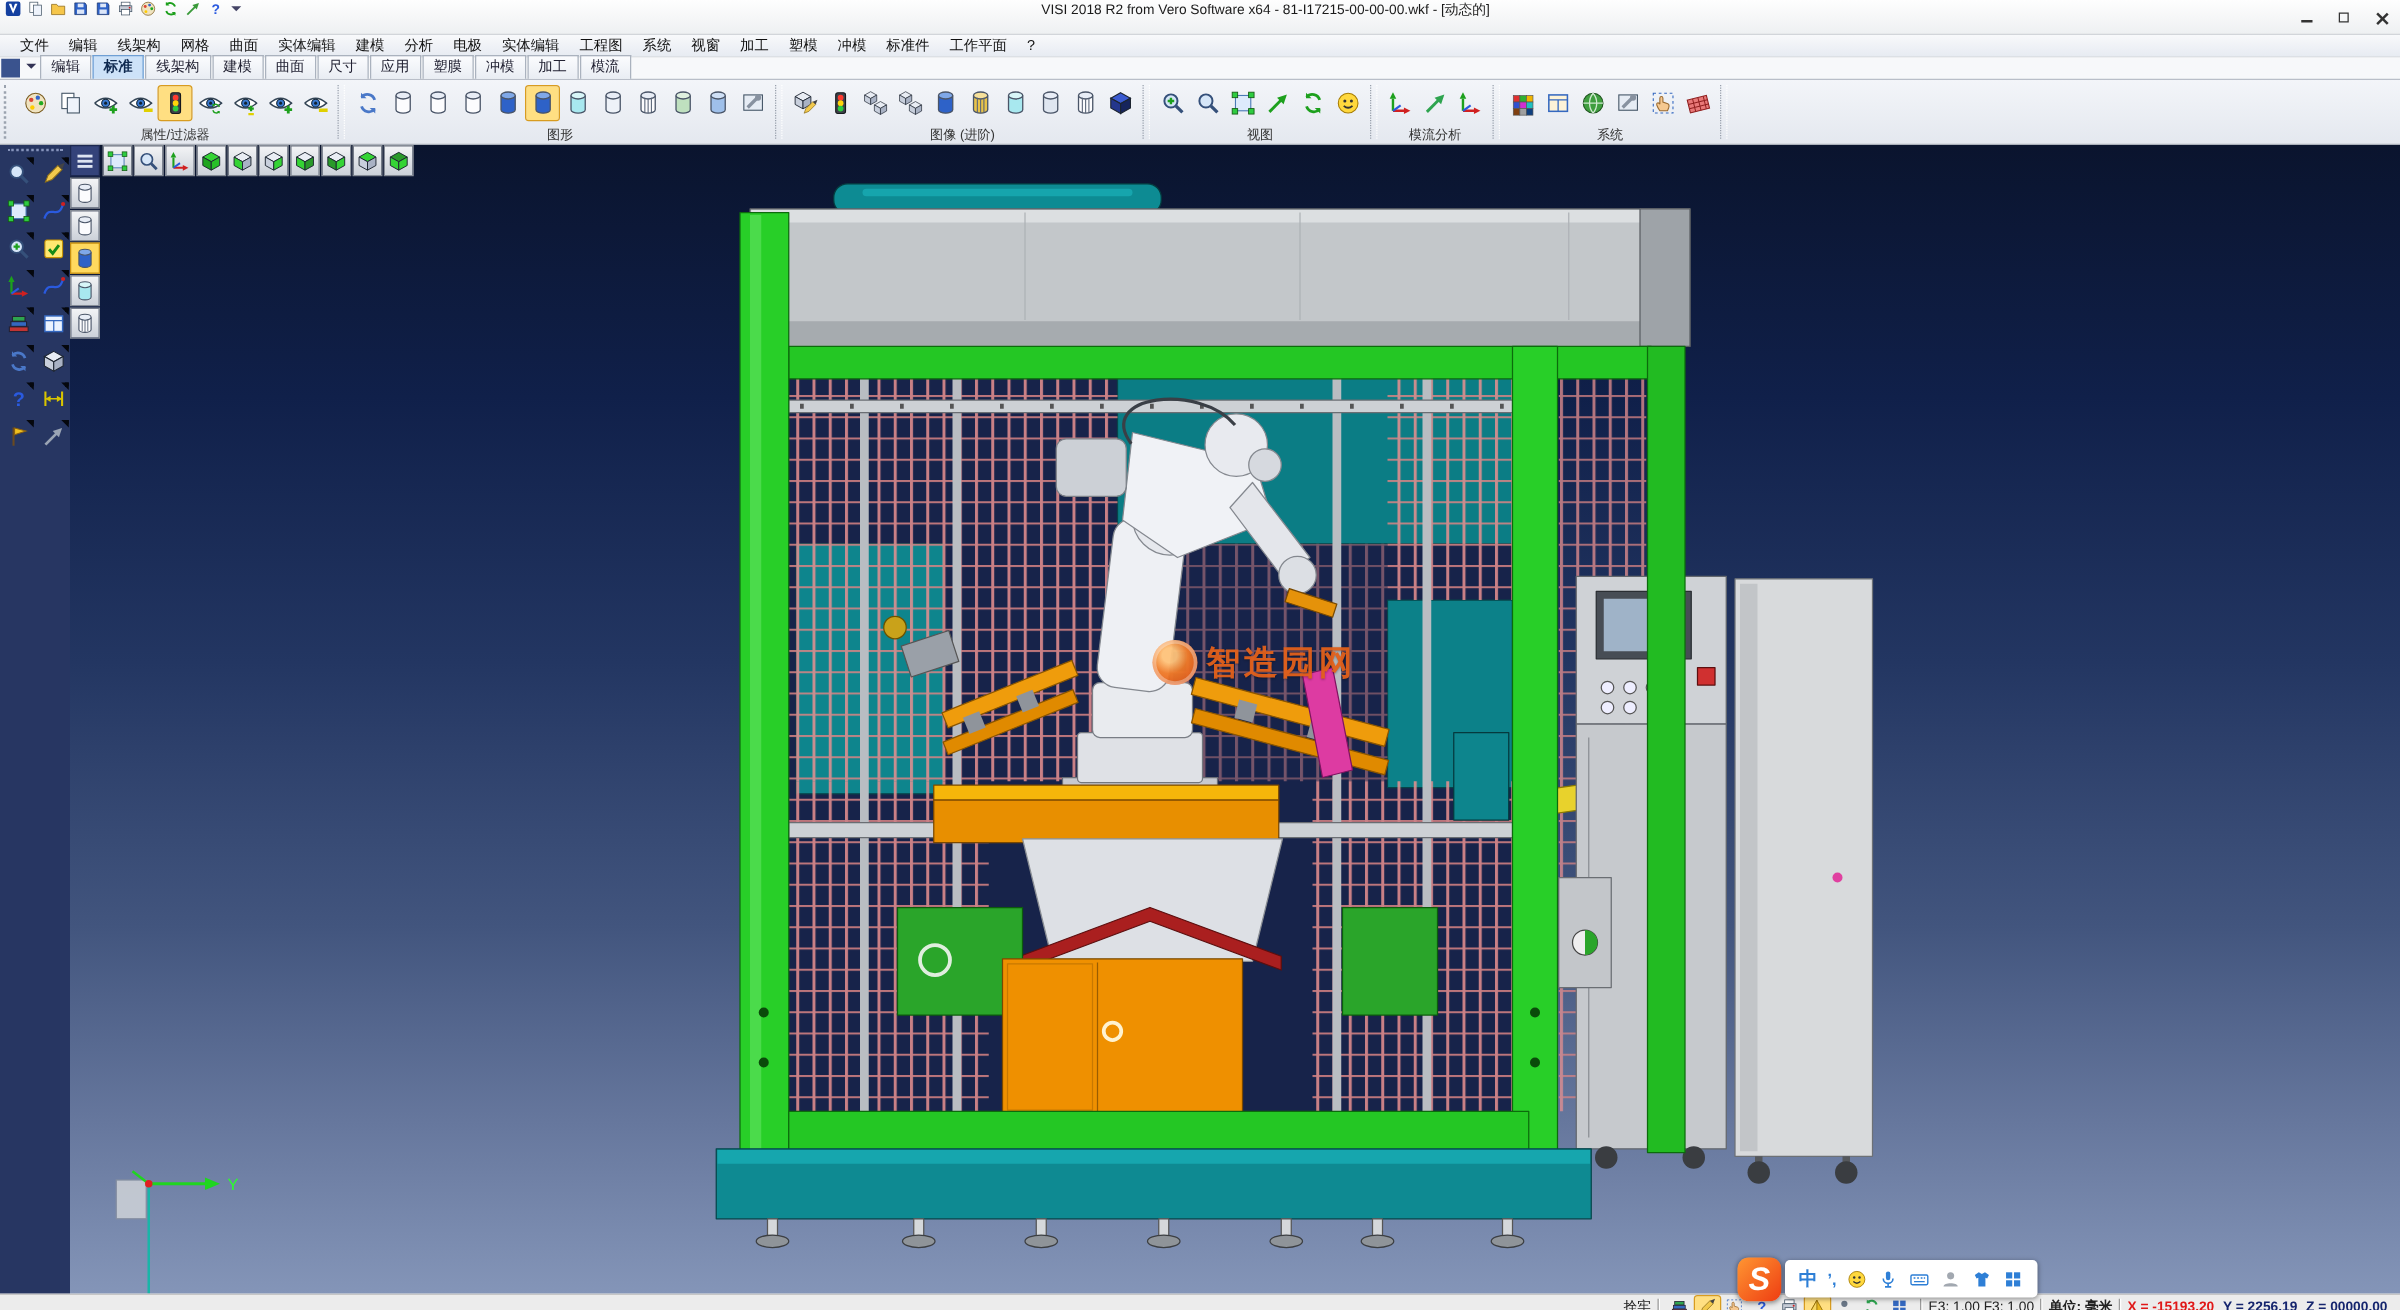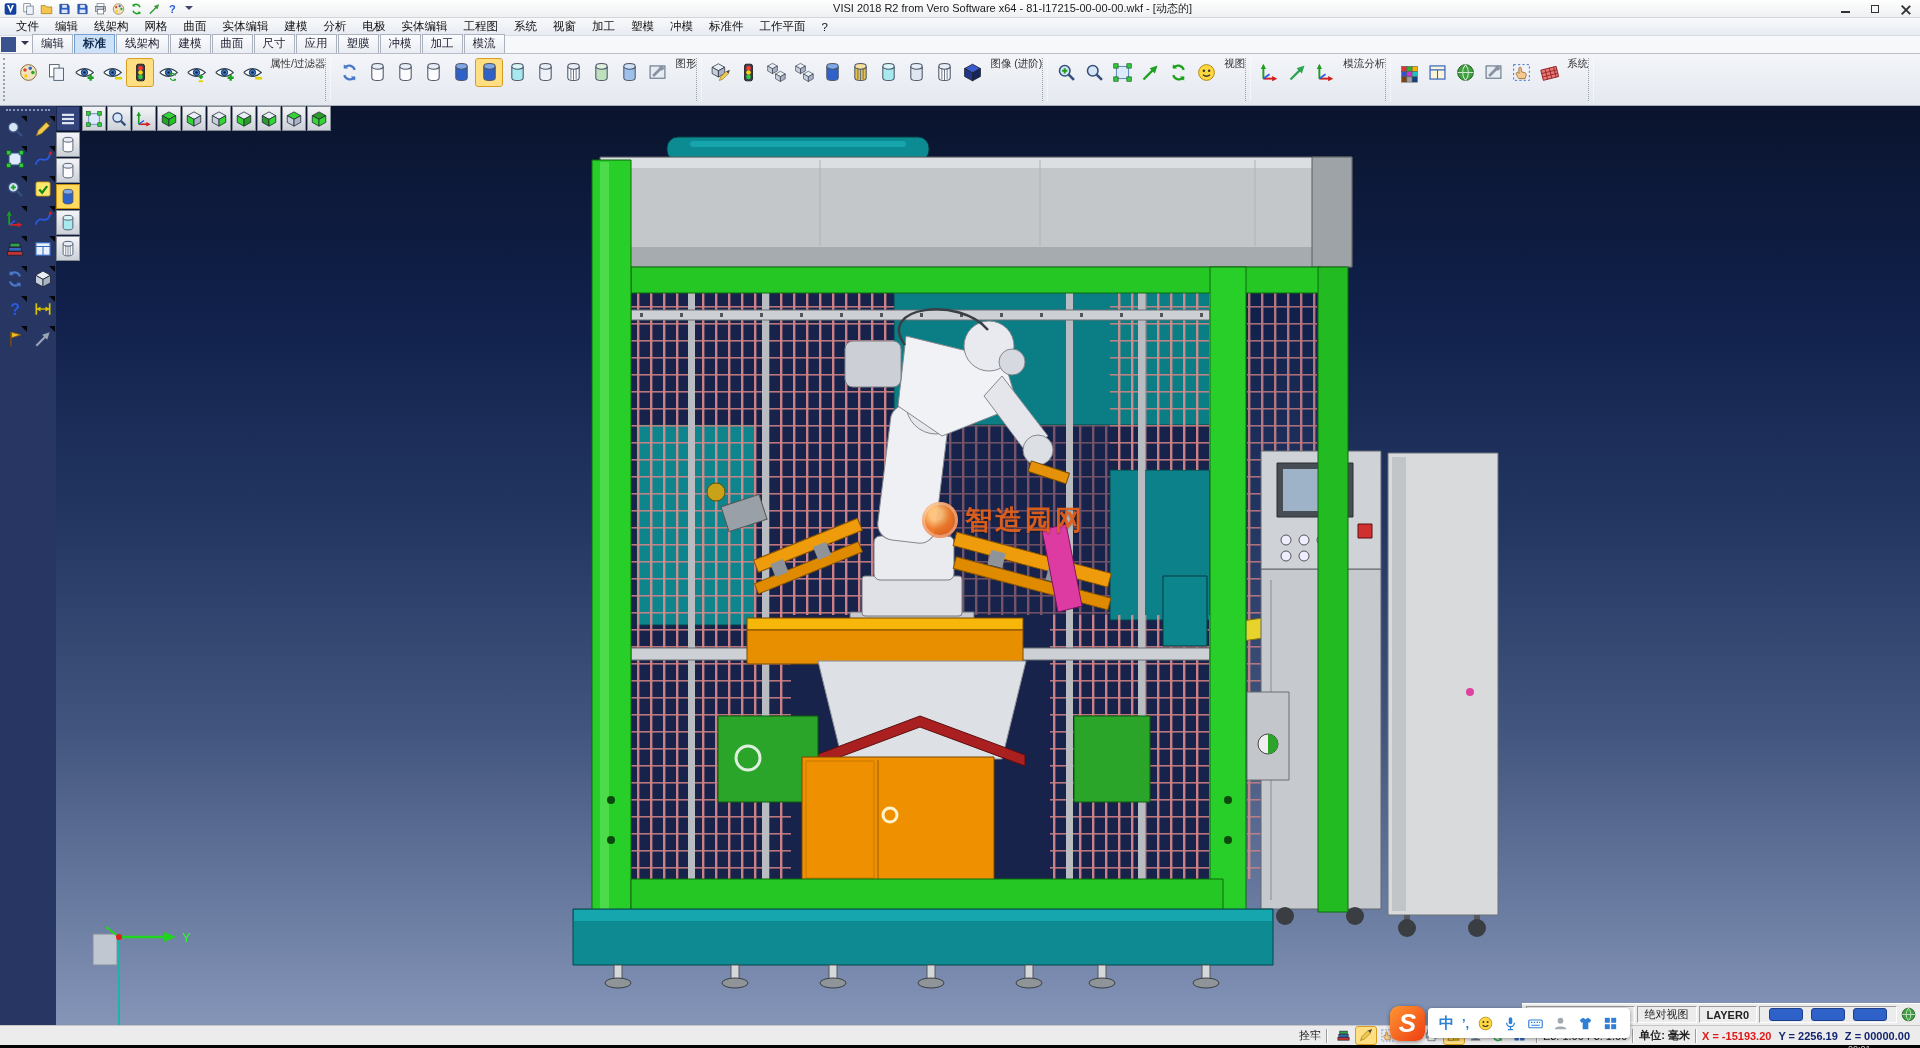--- a/index.html
+++ b/index.html
@@ -1,21 +1,21 @@
 <!DOCTYPE html>
 <html><head>
 <meta charset="utf-8">
 <style>
 *{box-sizing:border-box;margin:0;padding:0}
 html,body{width:1920px;height:1048px;overflow:hidden;font-family:"Liberation Sans",sans-serif;background:#000}
 #app{position:relative;width:1920px;height:1048px;background:#ececec}
 .ic{display:inline-flex;align-items:center;justify-content:center}
 .ic svg{width:100%;height:100%}
 
-.titlebar{height:18px;background:linear-gradient(#fefefe,#eef0f2);border-bottom:1px solid #d2d5da;display:flex;align-items:center}
+.titlebar{height:28px;background:linear-gradient(#fefefe,#eef0f2);border-bottom:1px solid #d2d5da;display:flex;align-items:flex-start}
 .qat{display:flex;align-items:center;gap:3px;padding-left:3px}
 .qico{width:15px;height:14px}
 .qat-chev{width:0;height:0;border:4px solid transparent;border-top-color:#446;margin:3px 2px 0}
 .apptitle{flex:1;text-align:center;font-size:11px;color:#1a1a1a;white-space:nowrap}
 .winbtns{display:flex;height:100%}
 .wbtn{width:30px;height:100%;display:flex;align-items:center;justify-content:center;color:#222}
 .wb-min{width:9px;height:2px;background:#333;margin-top:6px}
 .wb-max{width:8px;height:8px;border:1.5px solid #333}
 .wb-x{position:relative;width:9px;height:9px}
 .wb-x:before,.wb-x:after{content:"";position:absolute;left:4px;top:0;width:1.6px;height:12px;background:#333}
@@ -26,21 +26,21 @@
 
 .tabbar{height:18px;background:#f7f8fa;border-bottom:1px solid #b9bec8;display:flex;align-items:flex-end}
 .tabcorner{width:15px;height:15px;background:#3a538e;margin:0 2px 1px 1px}
 .tabdrop{width:14px;height:15px;display:flex;align-items:center;justify-content:center;margin-bottom:1px}
 .tabdrop i{width:0;height:0;border:4px solid transparent;border-top-color:#335}
 .tab{font-size:11.5px;color:#223;padding:1px 8px 2px;border:1px solid #aab2be;border-bottom:none;background:linear-gradient(#fbfcfe,#e9edf3);margin-right:1px;white-space:nowrap}
 .tab.active{background:#cde2f8;border-color:#6f9fd4;font-weight:bold;color:#102a50}
 
 .ribbon{height:52px;background:linear-gradient(#f3f5f9,#e4e8ef);border-bottom:1px solid #aab0ba;display:flex;align-items:stretch;padding-left:2px}
 .rdrag{width:6px;margin:4px 1px;border-left:2px dotted #9aa2ae}
-.rgroup{display:flex;flex-direction:row;justify-content:center}
+.rgroup{display:flex;flex-direction:column;justify-content:center}
 .ricons{height:33px;display:flex;align-items:center;gap:2px;padding:3px 5px 0}
 .ric{width:26px;height:27px;border-radius:2px}
 .ric svg{width:21px;height:21px}
 .hl{background:#ffdf82;outline:1px solid #d89c20}
 .rlabel{text-align:center;font-size:10.5px;color:#333;padding-top:3px;white-space:nowrap}
 .rsep{width:6px;margin:4px 0;border-left:1px dotted #98a0ac;border-right:1px dotted #fff}
 
 .workspace{display:flex;height:919px}
 .sidebar{width:56px;background:#273662;position:relative;flex:none}
 .sb-handle{margin:3px 6px 4px;border-top:2px dotted #8694bc;height:3px}
@@ -1048,46 +1048,20 @@
         <line x1="27" y1="11" x2="27" y2="99" stroke="#19b5a8" stroke-width="2"></line>
         <line x1="27" y1="11" x2="14" y2="1" stroke="#1fd51f" stroke-width="2"></line>
         <line x1="27" y1="11" x2="72" y2="11" stroke="#1fd51f" stroke-width="2.5"></line>
         <polygon points="72,6 84,11 72,16" fill="#1fd51f"></polygon>
         <circle cx="27" cy="11" r="3" fill="#e02020"></circle>
         <text x="90" y="16" fill="#2aff2a" font-size="13">Y</text>
       </svg>
     </div>
   </div>
 
-  <div class="rowA">
-    <div class="se">
-      <span class="ic" style="width:13px;height:13px">
-          <svg>
-            <use href="#s-mag"></use>
-          </svg>
-        </span>
-      <span>缩减 XY 上视图</span>
-    </div>
-    <div class="se">
-        <span>绝对视图</span>
-      </div>
-    <div class="se lbl-b">
-        <span>LAYER0</span>
-      </div>
-    <div class="se">
-      <span class="swatch"></span>
-      <span class="swatch"></span>
-      <span class="swatch"></span>
-    </div>
-    <span class="ic" style="width:17px;height:17px;margin-left:2px">
-        <svg>
-          <use href="#s-globe"></use>
-        </svg>
-      </span>
-  </div>
 
   <div class="rowB">
     <div class="rb-right">
       <span>拴牢</span>
       <span class="vsep"></span>
       <span class="ic sic">
           <svg>
             <use href="#s-books"></use>
           </svg>
         </span>

